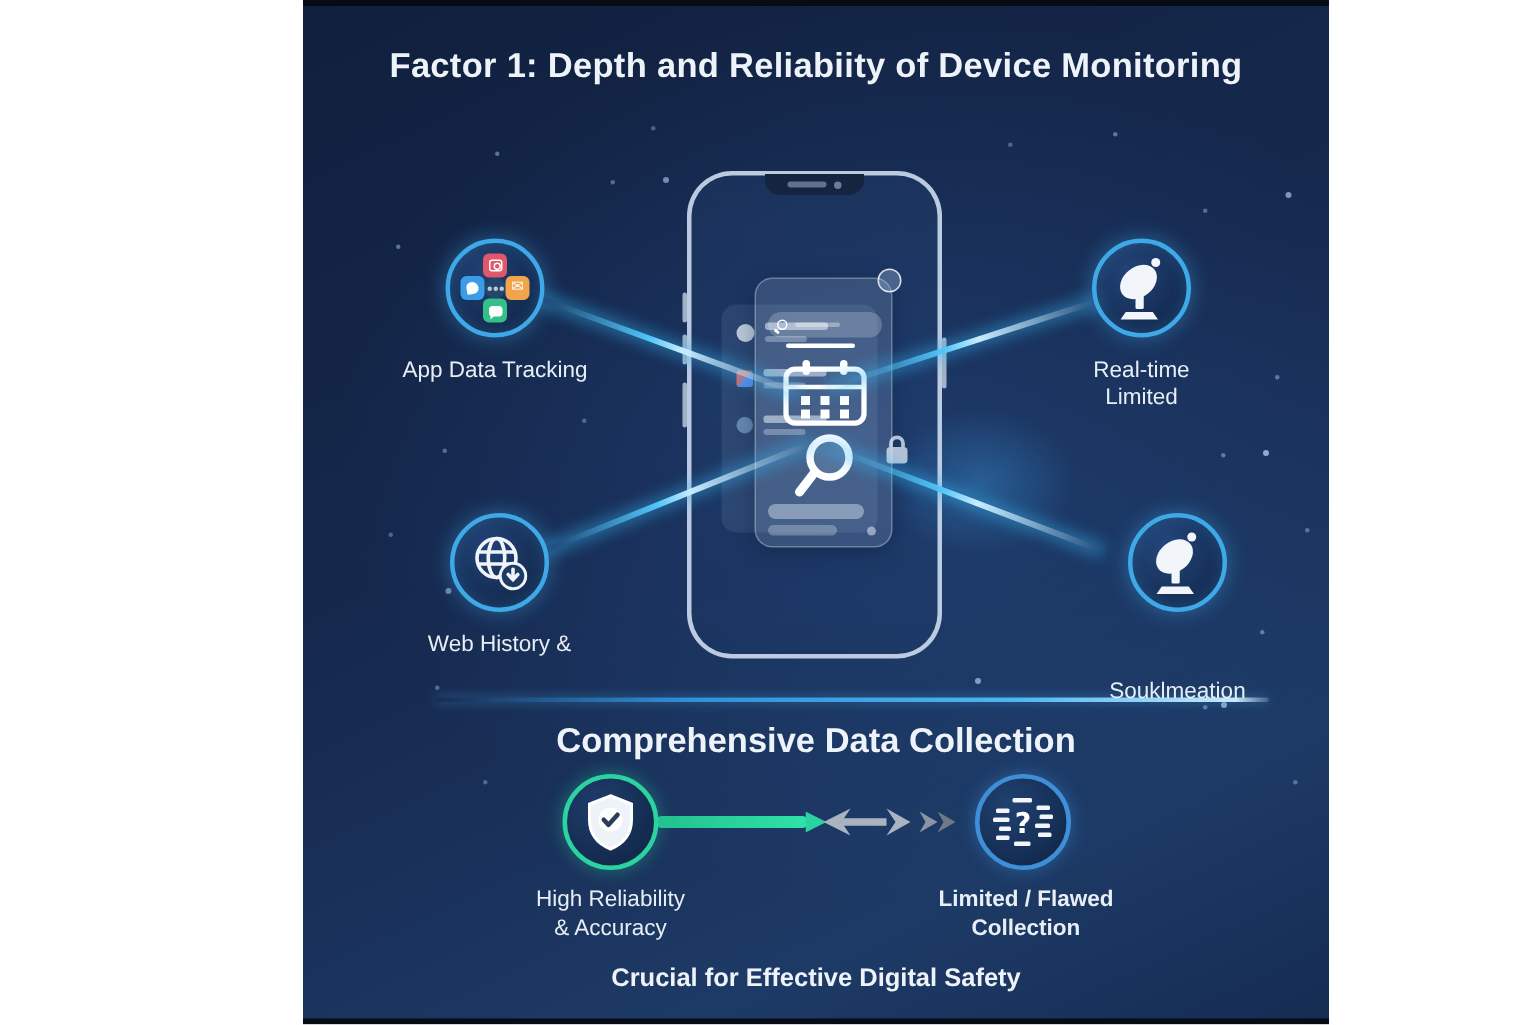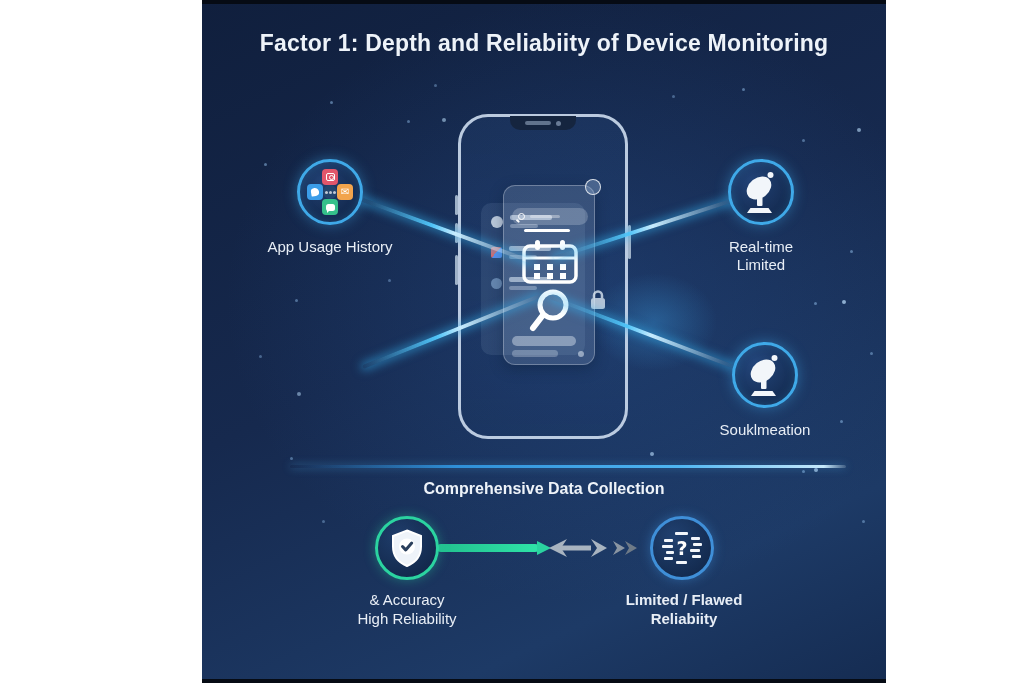--- a/index.html
+++ b/index.html
@@ -86,21 +86,21 @@
   .lock-svg { position:absolute; left:128px; top:172px; }
 
   
   .node { position:absolute; width:150px; display:flex; flex-direction:column; align-items:center; z-index:5; }
   .node-circle { width:66px; height:66px; border-radius:50%; border:3.5px solid #3fa9e8;
     background:radial-gradient(circle at 35% 30%, rgba(40,80,140,.6), rgba(12,30,60,.8));
     box-shadow:0 0 14px rgba(63,169,232,.45), inset 0 0 10px rgba(63,169,232,.25);
     display:flex; align-items:center; justify-content:center; }
   .node-label { margin-top:13px; font-size:15px; color:#e8eef6; text-align:center; line-height:18px; font-weight:500; }
   .node-tl { left:53px;  top:159px; } .node-tr { left:484px; top:159px; }
-  .node-bl { left:56px;  top:342px; } .node-br { left:488px; top:342px; }
+  .node-bl { left:56px;  top:342px; } .node-br { left:508px; top:342px;gap:31px; }
 
   
   .app-cluster { position:relative; width:46px; height:46px; }
   .tile { position:absolute; width:16px; height:16px; border-radius:4px; display:flex; align-items:center; justify-content:center; z-index:1; }
   .tile-camera { left:15px; top:0;    background:#e2566b; }
   .tile-twitter{ left:0;    top:15px; background:#3b9de8; }
   .tile-mail   { left:30px; top:15px; background:#f2a44c; font-size:10px; color:#fff; line-height:1; }
   .tile-chat   { left:15px; top:30px; background:#35c08b; }
   .tile-center { left:16px; top:16px; width:14px; height:14px; border-radius:50%; background:#23456e; z-index:0; }
   .cam-body { width:9px; height:7.5px; border:1.3px solid #fff; border-radius:2px; position:relative; }
@@ -110,21 +110,21 @@
   .bubble::after { content:''; position:absolute; left:1.5px; bottom:-2.5px; width:0; height:0;
     border-top:3px solid #fff; border-right:3px solid transparent; }
   .center-dots { width:3px; height:3px; border-radius:50%; background:rgba(255,255,255,.7);
     box-shadow:-4px 0 0 rgba(255,255,255,.7), 4px 0 0 rgba(255,255,255,.7); }
 
   
   .divider { position:absolute; left:88px; top:465px; width:556px; height:3px; border-radius:2px; z-index:2;
     background:linear-gradient(90deg, rgba(40,120,200,0), #2f8fd8 30%, #4fb6f2 70%, #c6e9fb 96%, rgba(198,233,251,.2));
     box-shadow:0 0 8px rgba(79,182,242,.45); }
   .center-caption { position:absolute; top:480px; left:0; width:100%; text-align:center;
-    color:#eef3f9; font-size:16px; font-weight:600; z-index:5; }
+    color:#eef3f9; font-size:23px; font-weight:600; z-index:5; }
   .footer-caption { position:absolute; top:642px; left:0; width:100%; text-align:center;
     color:#eef3f9; font-size:17px; font-weight:600; z-index:5; }
 
   
   .comp-circle { position:absolute; width:64px; height:64px; border-radius:50%; z-index:5;
     display:flex; align-items:center; justify-content:center;
     background:radial-gradient(circle at 35% 30%, rgba(35,70,120,.55), rgba(12,30,60,.8)); }
   .comp-left-circle  { left:173px; top:516px; border:3.5px solid #2bd3a0; box-shadow:0 0 12px rgba(43,211,160,.4); }
   .comp-right-circle { left:448px; top:516px; border:3.5px solid #3f8fd8; box-shadow:0 0 12px rgba(63,143,216,.45); }
   .green-line { position:absolute; left:235px; top:544px; width:102px; height:8px; border-radius:4px;
@@ -231,41 +231,57 @@
             </span>
           <span class="tile tile-twitter">
               <span class="bird"></span>
             </span>
           <span class="tile tile-mail">✉</span>
           <span class="tile tile-chat">
               <span class="bubble"></span>
             </span>
         </span>
       </div>
-      <div class="node-label">App Usage History</div>
+      <div class="node-label">App Data Tracking</div>
     </div>
 
     <div class="node node-tr">
       <div class="node-circle">
         <svg width="46" height="48" viewBox="0 0 46 48">
           <g fill="#f2f6fa">
             <ellipse cx="21" cy="20" rx="13.5" ry="10" transform="rotate(-38 21 20)"></ellipse>
             <rect x="19" y="26" width="5.5" height="12" rx="1"></rect>
             <path d="M12.5 40 h18 l3.5 5 h-25 z"></path>
             <rect x="25" y="8" width="2.6" height="11" rx="1.3" transform="rotate(-48 26.3 13.5)"></rect>
             <circle cx="32.5" cy="7" r="3"></circle>
           </g>
         </svg>
       </div>
       <div class="node-label">
         <div>Real-time</div>
         <div>Limited</div>
       </div>
     </div>
 
+    <div class="node node-bl">
+      <div class="node-circle">
+        <svg width="44" height="42" viewBox="0 0 44 42">
+          <g fill="none" stroke="#eef4fa" stroke-width="2.4">
+            <circle cx="20" cy="18" r="13"></circle>
+            <ellipse cx="20" cy="18" rx="5.5" ry="13"></ellipse>
+            <path d="M7.5 14 h25"></path>
+              <path d="M7.5 22 h25"></path>
+          </g>
+          <circle cx="31" cy="30" r="8.5" fill="#1d3a63" stroke="#eef4fa" stroke-width="2"></circle>
+          <path d="M31 25.5 v6" stroke="#eef4fa" stroke-width="2.4" stroke-linecap="round" fill="none"></path>
+          <path d="M27.8 29 l3.2 3.4 3.2-3.4" stroke="#eef4fa" stroke-width="2.4" stroke-linecap="round" fill="none"></path>
+        </svg>
+      </div>
+      <div class="node-label">Web History &amp;</div>
+    </div>
 
     <div class="node node-br">
       <div class="node-circle">
         <svg width="46" height="48" viewBox="0 0 46 48">
           <g fill="#f2f6fa">
             <ellipse cx="21" cy="20" rx="13.5" ry="10" transform="rotate(-38 21 20)"></ellipse>
             <rect x="19" y="26" width="5.5" height="12" rx="1"></rect>
             <path d="M12.5 40 h18 l3.5 5 h-25 z"></path>
             <rect x="25" y="8" width="2.6" height="11" rx="1.3" transform="rotate(-48 26.3 13.5)"></rect>
             <circle cx="32.5" cy="7" r="3"></circle>
@@ -309,22 +325,23 @@
           <rect x="29" y="22" width="10" height="3" rx="1"></rect>
             <rect x="31" y="28" width="9" height="3" rx="1"></rect>
           <rect x="14" y="5" width="13" height="3" rx="1"></rect>
             <rect x="15" y="34" width="11" height="3" rx="1"></rect>
         </g>
         <text x="21" y="28" text-anchor="middle" font-size="19" font-weight="bold" font-family="DejaVu Sans, sans-serif" fill="#ffffff">?</text>
       </svg>
     </div>
 
     <div class="comp-label comp-label-left">
+      <div>High Reliability</div>
       <div>&amp; Accuracy</div>
-      <div>High Reliability</div>
     </div>
     <div class="comp-label comp-label-right">
       <div>Limited / Flawed</div>
-      <div>Reliabiity</div>
-    </div>
-
+      <div>Collection</div>
+    </div>
+
+    <div class="footer-caption">Crucial for Effective Digital Safety</div>
   </div>
 </div>
 
 </body></html>

